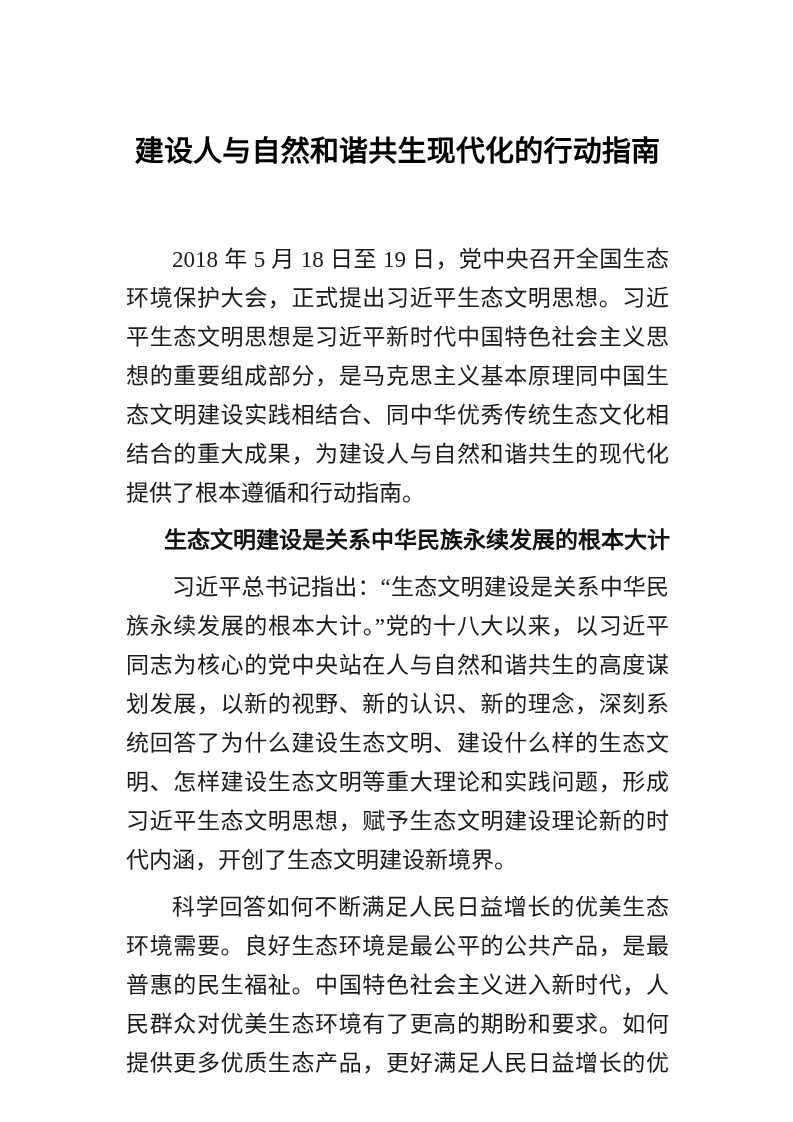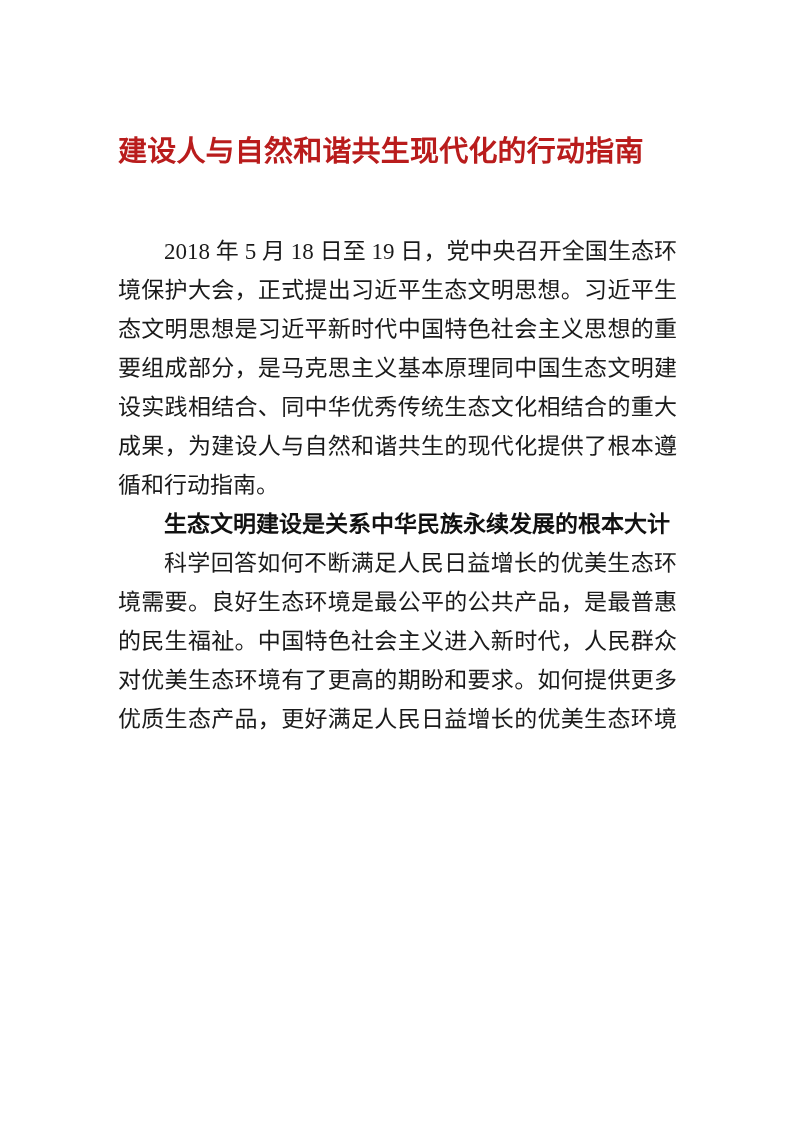--- a/index.html
+++ b/index.html
@@ -33,42 +33,42 @@
     top: 130px;
     width: 559px;
   }
 
   
   .doc-title {
     font-family: "Liberation Sans", "DejaVu Sans", sans-serif;
     font-weight: 700;
     font-size: 29px;
     line-height: 42px;
-    text-align: left;
+    text-align: center;
     letter-spacing: 0.2px;
-    color: #b91c1c;
+    color: #000000;
     margin: 0;
     padding: 0;
     white-space: nowrap;
   }
 
   
   .title-gap {
     height: 60px;
   }
 
   
   .para {
     font-family: "Liberation Serif", "DejaVu Serif", serif;
     font-size: 23px;
     line-height: 39px;
     text-align: justify;
     text-align-last: left;
     text-justify: inter-character;
-    margin: 0;
+    margin: 8px;
     padding: 0;
     text-indent: 46px;
     color: #1a1a1a;
     word-break: break-all;
   }
 
   
   .subhead {
     font-family: "Liberation Sans", "DejaVu Sans", sans-serif;
     font-weight: 700;
@@ -95,17 +95,18 @@
   <div class="content">
 
     <h1 class="doc-title">建设人与自然和谐共生现代化的行动指南</h1>
 
     <div class="title-gap"></div>
 
     <p class="para">2018 年 5 月 18 日至 19 日，党中央召开全国生态环境保护大会，正式提出习近平生态文明思想。习近平生态文明思想是习近平新时代中国特色社会主义思想的重要组成部分，是马克思主义基本原理同中国生态文明建设实践相结合、同中华优秀传统生态文化相结合的重大成果，为建设人与自然和谐共生的现代化提供了根本遵循和行动指南。</p>
 
     <h2 class="subhead">生态文明建设是关系中华民族永续发展的根本大计</h2>
 
+    <p class="para">习近平总书记指出：“生态文明建设是关系中华民族永续发展的根本大计。”党的十八大以来，以习近平同志为核心的党中央站在人与自然和谐共生的高度谋划发展，以新的视野、新的认识、新的理念，深刻系统回答了为什么建设生态文明、建设什么样的生态文明、怎样建设生态文明等重大理论和实践问题，形成习近平生态文明思想，赋予生态文明建设理论新的时代内涵，开创了生态文明建设新境界。</p>
 
     <p class="para para-clipped">科学回答如何不断满足人民日益增长的优美生态环境需要。良好生态环境是最公平的公共产品，是最普惠的民生福祉。中国特色社会主义进入新时代，人民群众对优美生态环境有了更高的期盼和要求。如何提供更多优质生态产品，更好满足人民日益增长的优美生态环境需要，是新时代生态文明建设必须科学回答的重大课题。在习近平生态文明思想科学指引下，以习近平同志为核心的党中央坚持生态惠民、</p>
 
   </div>
 </div>
 
 </body></html>

